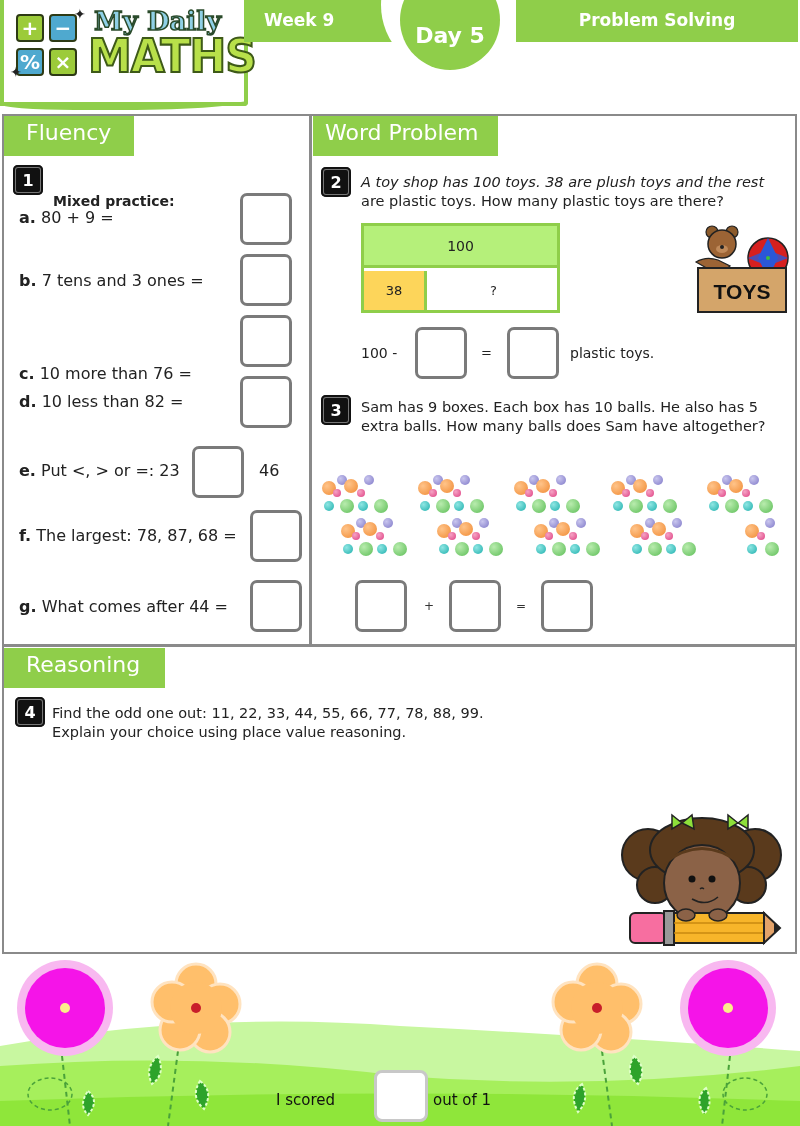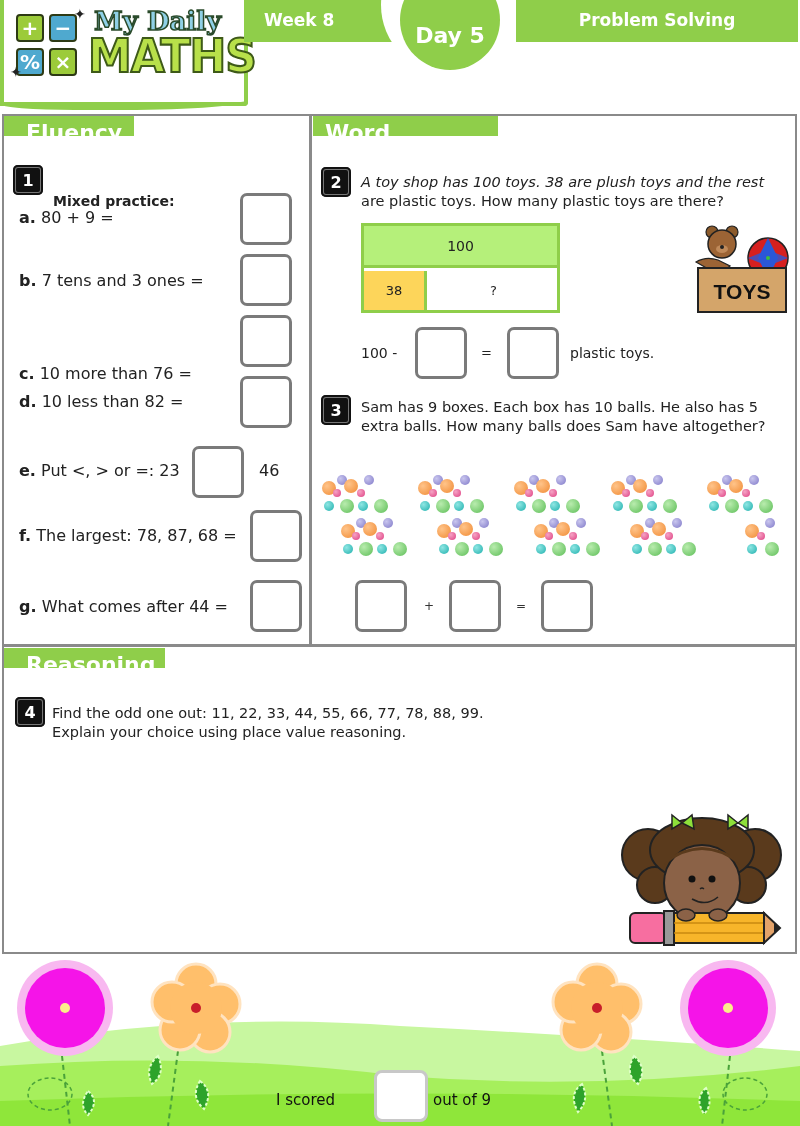--- a/index.html
+++ b/index.html
@@ -20,21 +20,21 @@
   .week-bar { position: absolute; left: 244px; top: 0; width: 150px; height: 42px; background: #8fce4a; color: #fff; font-weight: bold; font-size: 17px; padding: 10px 0 0 20px; }
   .day-circle-bg { position: absolute; left: 381px; top: -64px; width: 138px; height: 138px; border-radius: 50%; background: #fff; }
   .day-circle { position: absolute; left: 400px; top: -30px; width: 100px; height: 100px; border-radius: 50%; background: #8fce4a; color: #fff; font-weight: bold; font-size: 22px; display: flex; align-items: center; justify-content: center; padding-top: 30px; }
   .topic-bar { position: absolute; left: 516px; top: 0; width: 282px; height: 42px; background: #8fce4a; color: #fff; font-weight: bold; font-size: 17px; text-align: center; padding-top: 10px; }
 
   
   .frame { position: absolute; left: 2px; top: 114px; width: 795px; height: 840px; border: 2px solid #8a8a8a; }
   .vdiv { position: absolute; left: 309px; top: 114px; width: 3px; height: 532px; background: #8a8a8a; }
   .hdiv { position: absolute; left: 2px; top: 644px; width: 795px; height: 3px; background: #8a8a8a; }
 
-  .section-tab { position: absolute; height: 20px; background: #8fce4a; color: #fff; font-weight: bold; font-size: 22px; padding: 4px 12px 0 22px; }
+  .section-tab { position: absolute; height: 40px; background: #8fce4a; color: #fff; font-weight: normal; font-size: 22px; padding: 4px 12px 0 22px; }
 
   .qnum { position: absolute; width: 30px; height: 30px; border-radius: 5px; background: #111; color: #fff; font-weight: bold; font-size: 16px; display: flex; align-items: center; justify-content: center; box-shadow: inset 0 0 0 2px #111, inset 0 0 0 3px #777; }
 
   .txt { position: absolute; font-size: 16px; color: #222; white-space: nowrap; }
   .txt b { font-weight: bold; }
   .ansbox { position: absolute; width: 52px; height: 52px; border: 3px solid #7a7a7a; border-radius: 7px; background: #fff; }
 
   
   .bar-model { position: absolute; left: 361px; top: 223px; width: 199px; height: 90px; border: 3px solid #8fce4a; background: #fff; }
   .bm-top { position: absolute; left: 0; top: 0; width: 193px; height: 42px; background: #b5f07a; border-bottom: 3px solid #8fce4a; font-size: 14px; display: flex; align-items: center; justify-content: center; }
@@ -67,21 +67,21 @@
       <div class="op g">+</div>
       <div class="op b">−</div>
       <div class="op b">%</div>
       <div class="op g">×</div>
     </div>
     <span class="spark" style="left:70px;top:6px;">✦</span>
     <span class="spark" style="left:6px;top:64px;">✦</span>
     <div class="logo-my">My Daily</div>
     <div class="logo-maths">MATHS</div>
   </div>
-  <div class="week-bar">Week 8</div>
+  <div class="week-bar">Week 9</div>
   <div class="day-circle-bg"></div>
   <div class="day-circle">Day 5</div>
   <div class="topic-bar">Problem Solving</div>
 </div>
 
 <div class="frame"></div>
 <div class="vdiv"></div>
 <div class="hdiv"></div>
 
 <div class="section-tab" style="left:4px;top:116px;width:130px;">Fluency</div>
@@ -342,14 +342,14 @@
 
     <line x1="730" y1="100" x2="722" y2="170" stroke="#4aa23a" stroke-width="2" stroke-dasharray="5 4"></line>
     <ellipse cx="745" cy="138" rx="22" ry="16" fill="none" stroke="#4aa23a" stroke-width="1.5" stroke-dasharray="4 3"></ellipse>
     <path d="M706 132 q-12 10 -2 26 q10 -10 2 -26 Z" fill="#2ea32a" stroke="#dfffc8" stroke-width="2" stroke-dasharray="3 2"></path>
     <circle cx="728" cy="52" r="48" fill="#f8b8f0"></circle>
     <circle cx="728" cy="52" r="40" fill="#f514e8"></circle>
     <circle cx="728" cy="52" r="5" fill="#fcee8a"></circle>
   </svg>
   <div class="score-label" style="left:276px;top:135px;">I scored</div>
   <div class="score-box" style="top:114px;"></div>
-  <div class="score-label" style="left:433px;top:135px;">out of 9</div>
+  <div class="score-label" style="left:433px;top:135px;">out of 1</div>
 </div>
 
 </body></html>

